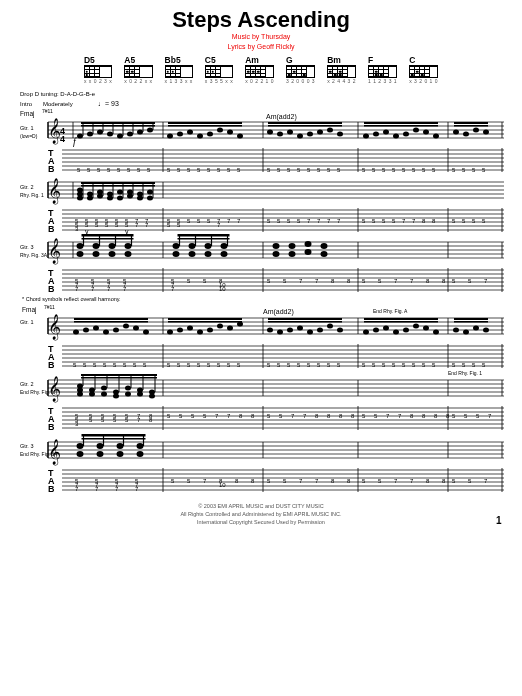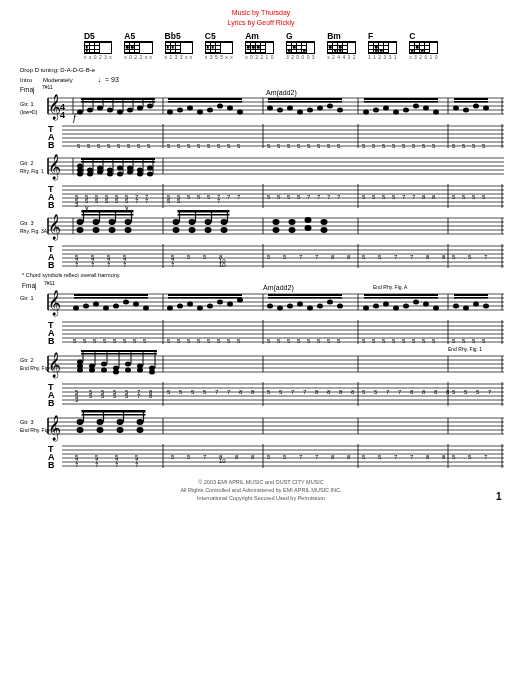--- a/index.html
+++ b/index.html
@@ -86,20 +86,21 @@
       text-align: center;
       letter-spacing: 0.5px;
     }
   </style>
 </head>
 <body>
 
 <div class="page">
 
   <div class="header">
+    <div class="title">Steps Ascending</div>
     <div class="credits">
       <span>Music by Thursday</span><br>
       <span>Lyrics by Geoff Rickly</span>
     </div>
   </div>
 
   <div class="chord-row">
 
     <div class="mini-chord">
       <span class="mini-chord-name">D5</span>

